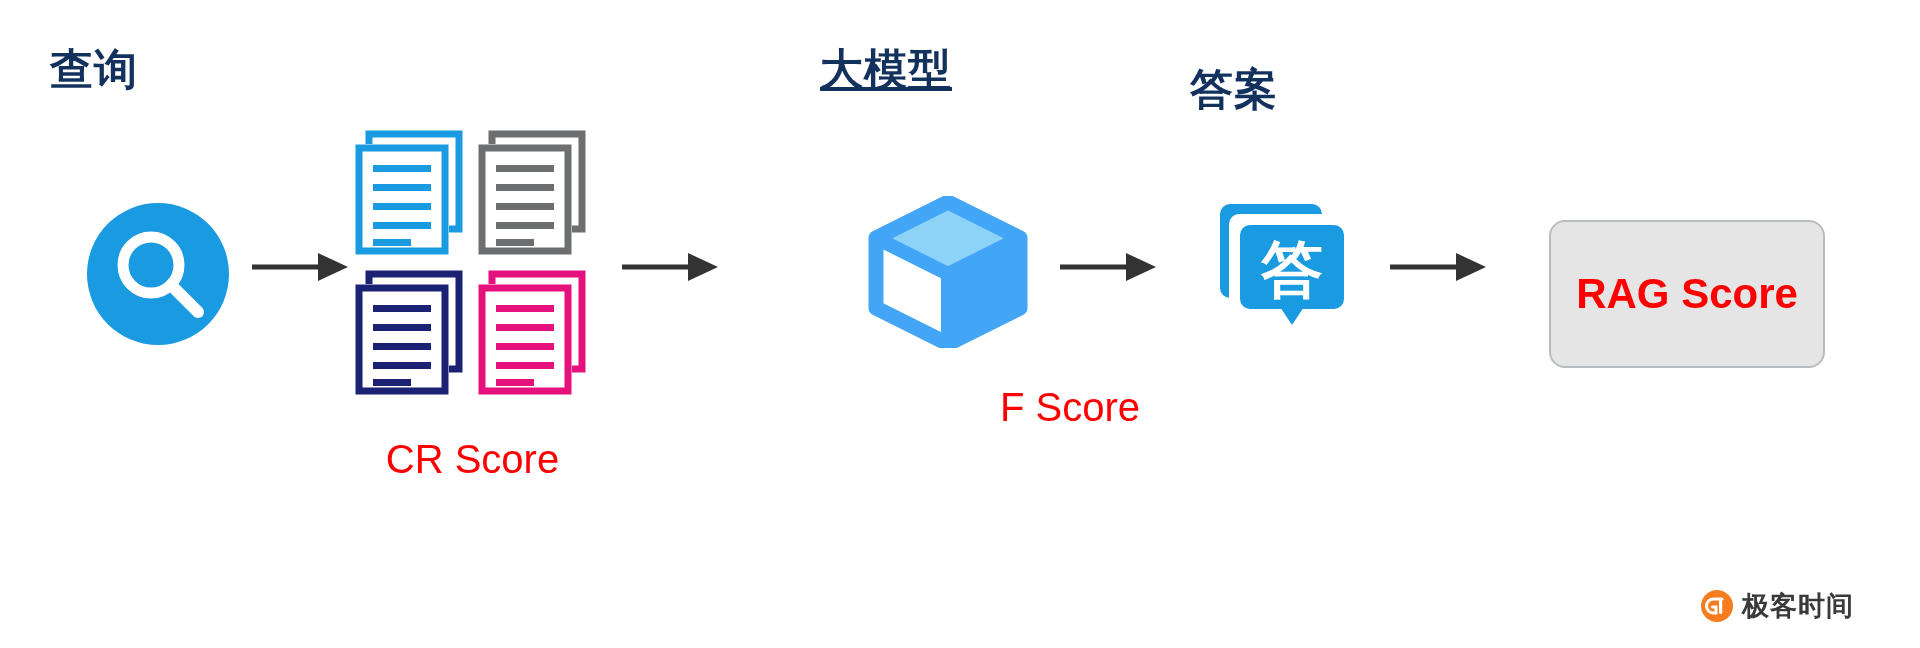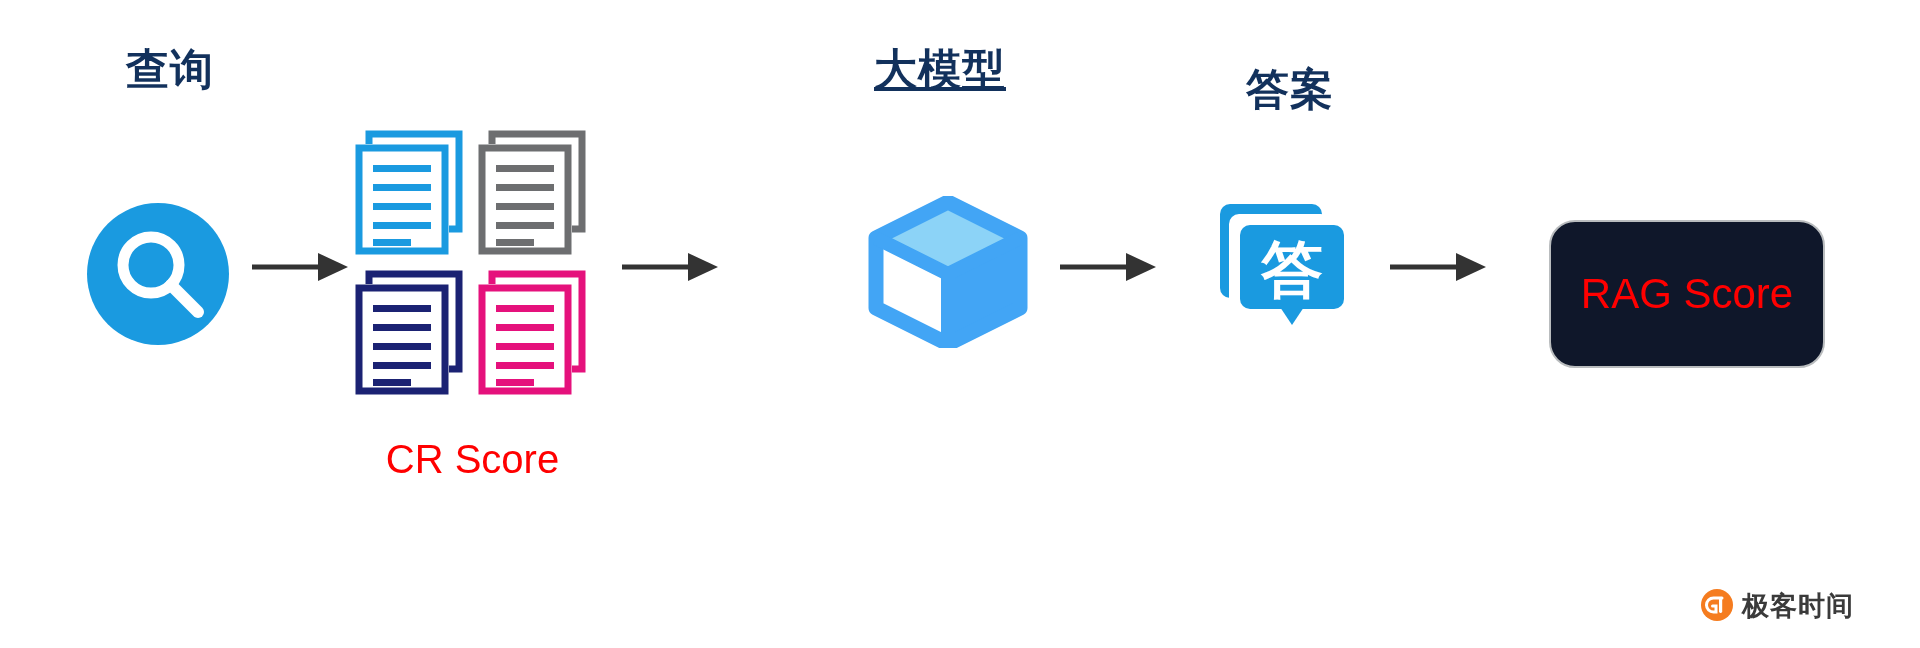--- a/index.html
+++ b/index.html
@@ -23,21 +23,20 @@
     height: 648px;
   }
 
   .stage-label {
     position: absolute;
     color: #12315c;
     font-size: 43px;
     font-weight: 700;
     letter-spacing: 1px;
     white-space: nowrap;
-    text-align: center;
     line-height: 1;
     font-family: "DejaVu Sans", "Liberation Sans", sans-serif;
   }
 
   .score-label {
     position: absolute;
     color: #ff0000;
     font-size: 40px;
     font-weight: 400;
     white-space: nowrap;
@@ -59,23 +58,24 @@
   #cube-node { left: 868px; top: 196px; width: 160px; height: 152px; }
 
   
   #answer-node { left: 1218px; top: 198px; width: 135px; height: 138px; }
 
   
   #ragscore-node {
     left: 1549px; top: 220px;
     width: 276px; height: 148px;
     border: 2px solid #b9bcbe;
-    border-radius: 26px;
-    background: #0f172a;
+    border-radius: 16px;
+    background: #e5e5e5;
     box-sizing: border-box;
+    font-weight: bold;
   }
   #ragscore-node .rag-text {
     position: absolute;
     left: 0; right: 0;
     top: 50%;
     transform: translateY(-50%);
     text-align: center;
     color: #ff0000;
     font-size: 42px;
     font-family: "Liberation Sans", "DejaVu Sans", sans-serif;
@@ -84,21 +84,21 @@
 
   
   .arrow { position: absolute; }
 
   
   #watermark {
     position: absolute;
     left: 1700px;
     top: 588px;
     display: flex;
-    align-items: flex-start;
+    align-items: center;
     gap: 8px;
   }
   #watermark .wm-text {
     color: #3a3a3a;
     font-size: 27px;
     font-weight: 700;
     letter-spacing: 1px;
     white-space: nowrap;
     font-family: "DejaVu Sans", "Liberation Sans", sans-serif;
   }
@@ -219,20 +219,21 @@
       <rect x="11" y="16" width="102" height="94" rx="10" ry="10" fill="#ffffff"></rect>
 
       <rect x="22" y="27" width="104" height="84" rx="10" ry="10" fill="#1a9ae0"></rect>
 
       <polygon points="62,109 86,109 74,127" fill="#1a9ae0"></polygon>
 
       <text x="74" y="93" font-family="DejaVu Sans, Liberation Sans, sans-serif" font-size="62" font-weight="700" fill="#ffffff" text-anchor="middle">答</text>
     </svg>
   </div>
 
+  <div class="score-label" style="left:930px; top:383px; width:280px;">F Score</div>
 
   <div class="arrow" style="left:1390px; top:250px;">
     <svg width="96" height="34" viewBox="0 0 96 34" xmlns="http://www.w3.org/2000/svg">
       <line x1="0" y1="17" x2="72" y2="17" stroke="#333333" stroke-width="5"></line>
       <polygon points="66,3 96,17 66,31" fill="#333333"></polygon>
     </svg>
   </div>
 
   <div class="node" id="ragscore-node">
     <div class="rag-text">RAG Score</div>

